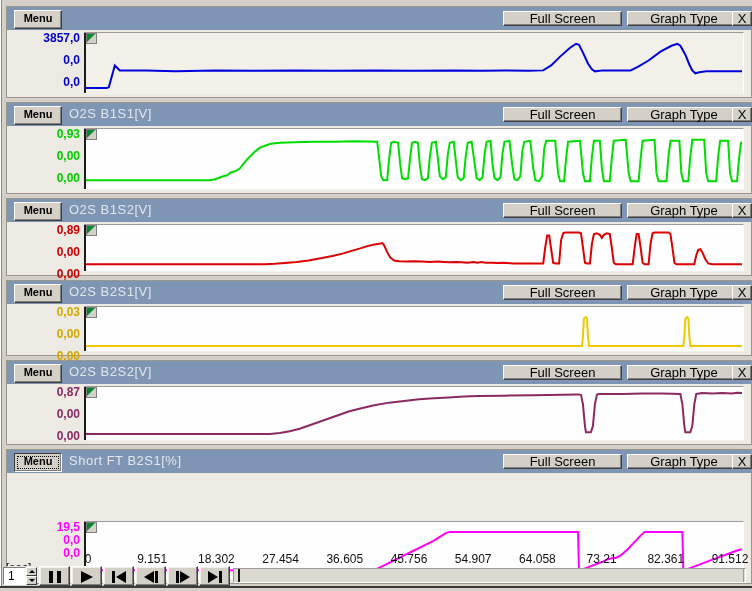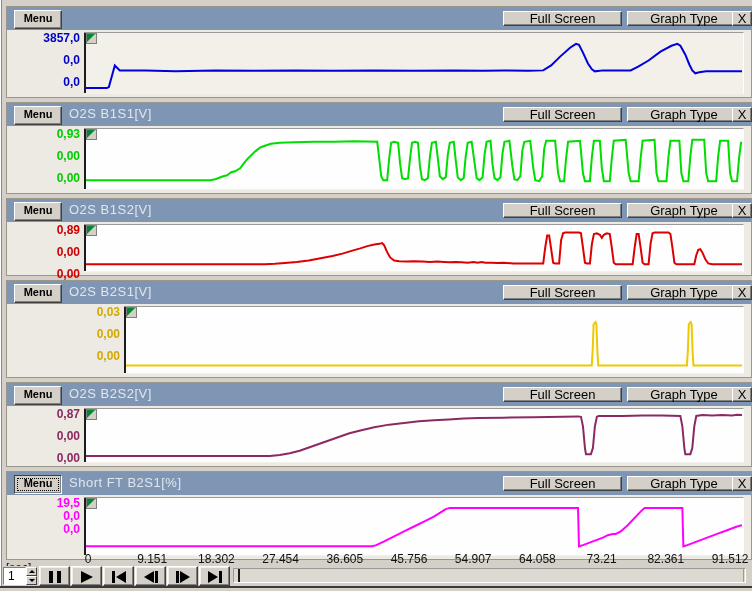--- a/index.html
+++ b/index.html
@@ -139,21 +139,21 @@
   </div>
 
   <div class="panel">
     <div class="tbar">
       <div class="menu-btn">Menu</div>
       <span class="ptitle">O2S B2S1[V]</span>
       <div class="tbtn fs-btn">Full Screen</div>
       <div class="tbtn gt-btn">Graph Type</div>
       <div class="tbtn x-btn">X</div>
     </div>
-    <div class="plotwrap" style="height: 73px; margin-left: 40px;">
+    <div class="plotwrap" style="height: 51px;">
       <div class="ylabels">
             <div class="ylab" style="top: 2px; color: rgb(212, 168, 0);">0,03</div>
             <div class="ylab" style="top: 24px; color: rgb(212, 168, 0);">0,00</div>
             <div class="ylab" style="top: 46px; color: rgb(212, 168, 0);">0,00</div>
           </div>
       <div class="plotarea" style="background: rgb(254, 254, 254);">
         <div class="axisline"></div>
         <div class="marker">
               <div class="tri"></div>
             </div>
@@ -191,21 +191,21 @@
   </div>
 
   <div class="panel">
     <div class="tbar">
       <div class="menu-btn focused">Menu</div>
       <span class="ptitle">Short FT B2S1[%]</span>
       <div class="tbtn fs-btn">Full Screen</div>
       <div class="tbtn gt-btn">Graph Type</div>
       <div class="tbtn x-btn">X</div>
     </div>
-    <div class="plotwrap" style="height: 64px;">
+    <div class="plotwrap" style="height: 64px; margin-top: 46px;">
       <div class="ylabels">
             <div class="ylab" style="top: 2px; color: rgb(255, 0, 255);">19,5</div>
             <div class="ylab" style="top: 15px; color: rgb(255, 0, 255);">0,0</div>
             <div class="ylab" style="top: 28px; color: rgb(255, 0, 255);">0,0</div>
           </div>
       <div class="plotarea" style="background: rgb(254, 254, 254);">
         <div class="axisline"></div>
         <div class="marker">
               <div class="tri"></div>
             </div>

